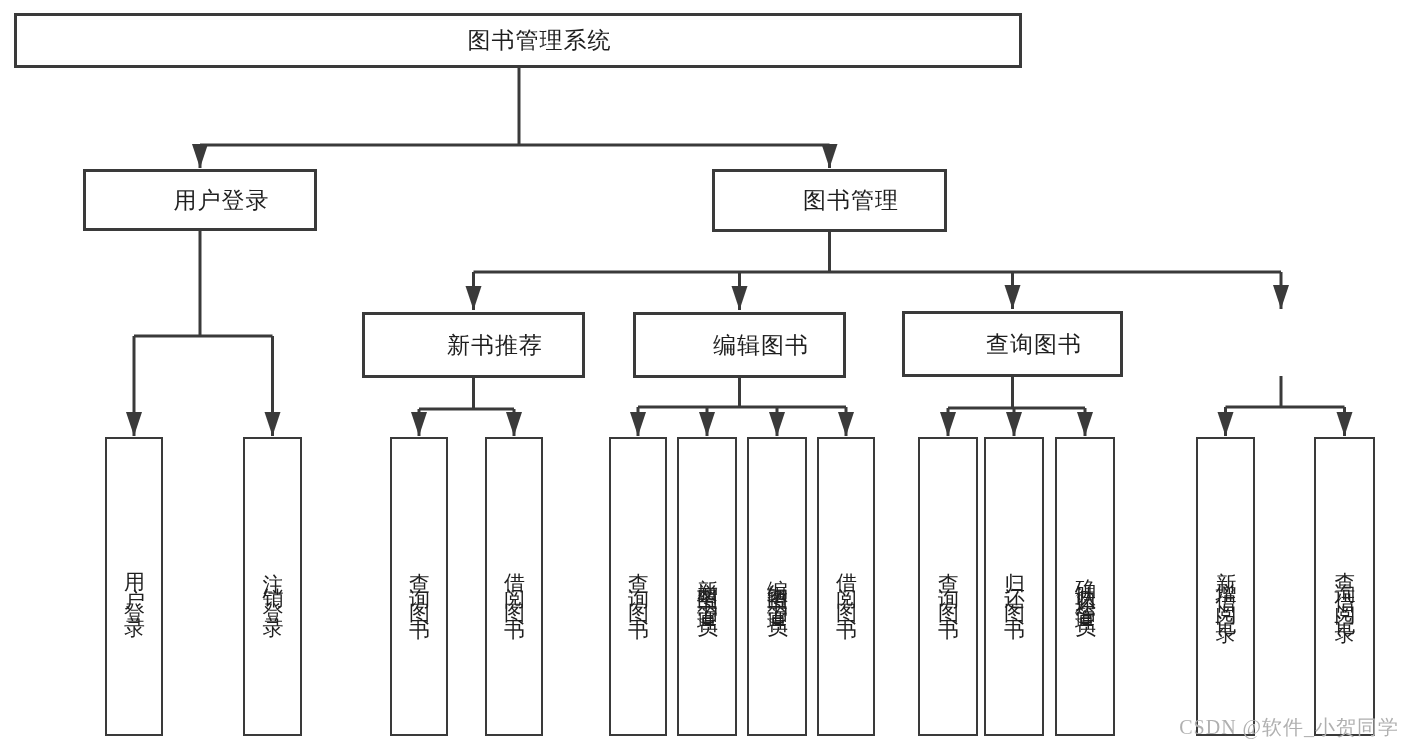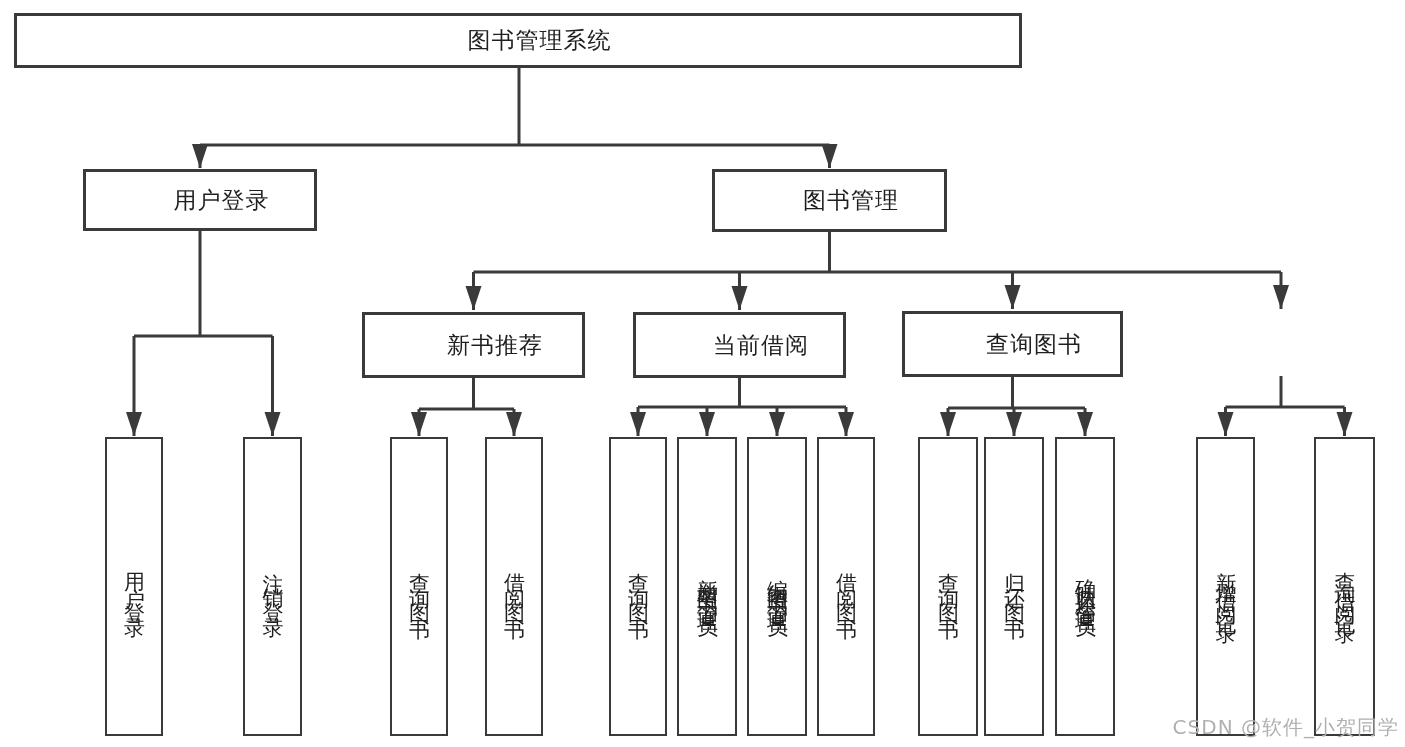--- a/index.html
+++ b/index.html
@@ -50,20 +50,21 @@
   .sp-wide{letter-spacing:0.72em;}
   .sp-med{letter-spacing:0.5em;}
   .sp-tight{letter-spacing:0.26em;}
   .watermark{
     position:absolute;
     right:6px;top:714px;
     font-size:20px;
     color:var(--watermark);
     letter-spacing:1px;
     white-space:nowrap;
+    font-family:Liberation Serif, serif;
   }
 </style>
 </head>
 <body>
 
 <div class="canvas">
 
   <svg class="connectors" width="1405" height="747" viewBox="0 0 1405 747" aria-hidden="true">
     <defs>
       <marker id="arrow" markerUnits="userSpaceOnUse" markerWidth="26" markerHeight="18" refX="24" refY="8" orient="auto">
@@ -122,21 +123,21 @@
     <span>用户登录</span>
   </div>
   <div class="hbox" style="left:712px;top:169px;width:235px;height:63px">
     <span>图书管理</span>
   </div>
 
   <div class="hbox" style="left:362px;top:312px;width:223px;height:66px">
     <span>新书推荐</span>
   </div>
   <div class="hbox" style="left:633px;top:312px;width:213px;height:66px">
-    <span>当前借阅</span>
+    <span>编辑图书</span>
   </div>
   <div class="hbox" style="left:902px;top:311px;width:221px;height:66px">
     <span>查询图书</span>
   </div>
 
   <div class="vbox" style="left:105px;width:58px">
     <span class="vtext sp-wide">用户登录</span>
   </div>
   <div class="vbox" style="left:243px;width:59px">
     <span class="vtext sp-wide">注销登录</span>

